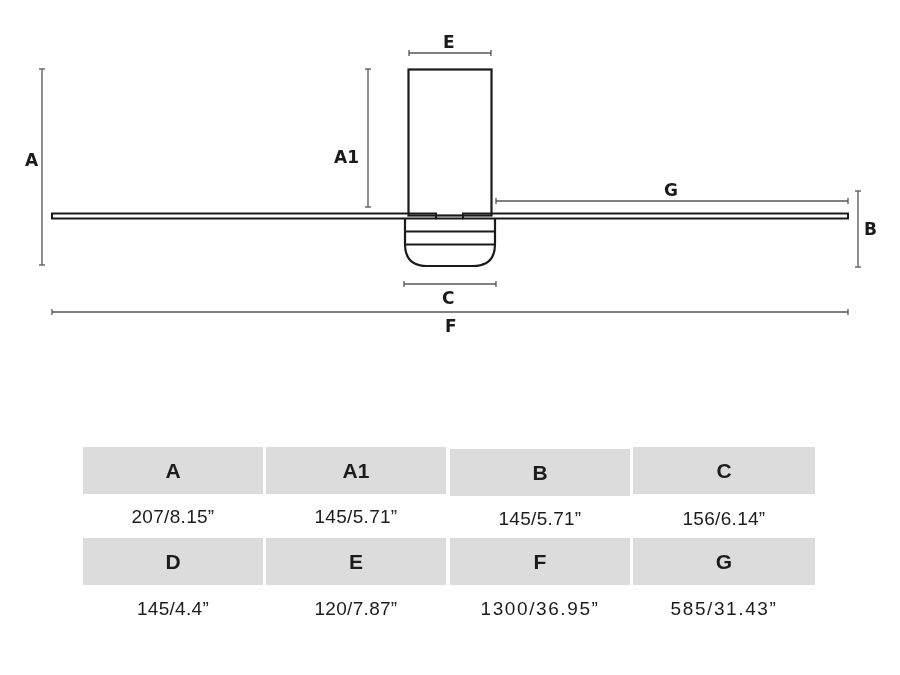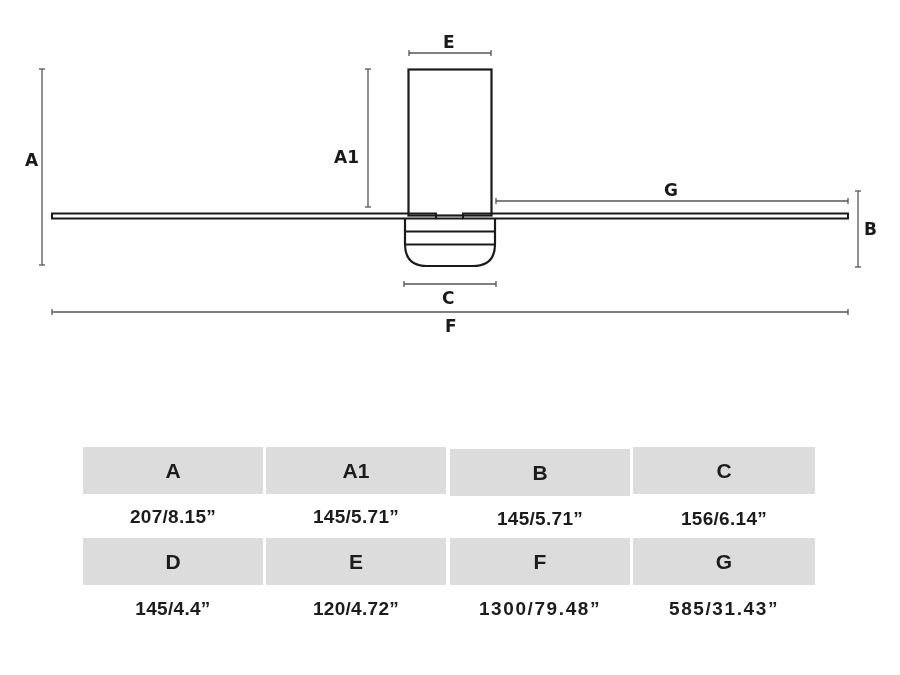--- a/index.html
+++ b/index.html
@@ -9,21 +9,21 @@
   #spec-table { position: absolute; left: 83px; top: 447px; width: 732px; }
   .spec-row { position: absolute; left: 0; width: 732px; }
   .hdr-cell {
     position: absolute; height: 47px; background: #dcdcdc;
     display: flex; align-items: center; justify-content: center;
     font-family: "Liberation Sans", sans-serif; font-weight: bold; font-size: 21px; color: #1c1c1c;
   }
   .val-cell {
     position: absolute; height: 40px;
     display: flex; align-items: center; justify-content: center;
-    font-family: "Liberation Sans", sans-serif; font-size: 19px; color: #1c1c1c; letter-spacing: 0.3px; font-weight: bold;
+    font-family: "Liberation Sans", sans-serif; font-size: 19px; color: #1c1c1c; letter-spacing: 0.3px;
   }
   .val-cell.spaced { letter-spacing: 1.6px; }
 </style>
 </head>
 <body>
 
 <svg id="diagram" width="900" height="360" viewBox="0 0 900 360" xmlns="http://www.w3.org/2000/svg">
 
   <rect x="408.5" y="69.5" width="83" height="146" fill="none" stroke="#1a1a1a" stroke-width="2.2"></rect>
 
@@ -102,17 +102,17 @@
   </div>
 
   <div class="spec-row" style="top:91px;">
     <div class="hdr-cell" style="left:0;width:180px;">D</div>
     <div class="hdr-cell" style="left:183px;width:180px;">E</div>
     <div class="hdr-cell" style="left:367px;width:180px;">F</div>
     <div class="hdr-cell" style="left:550px;width:182px;">G</div>
   </div>
   <div class="spec-row" style="top:142px;">
     <div class="val-cell" style="left:0;width:180px;">145/4.4”</div>
-    <div class="val-cell" style="left:183px;width:180px;">120/4.72”</div>
-    <div class="val-cell spaced" style="left:367px;width:180px;">1300/79.48”</div>
+    <div class="val-cell" style="left:183px;width:180px;">120/7.87”</div>
+    <div class="val-cell spaced" style="left:367px;width:180px;">1300/36.95”</div>
     <div class="val-cell spaced" style="left:550px;width:182px;">585/31.43”</div>
   </div>
 </div>
 
 </body></html>

